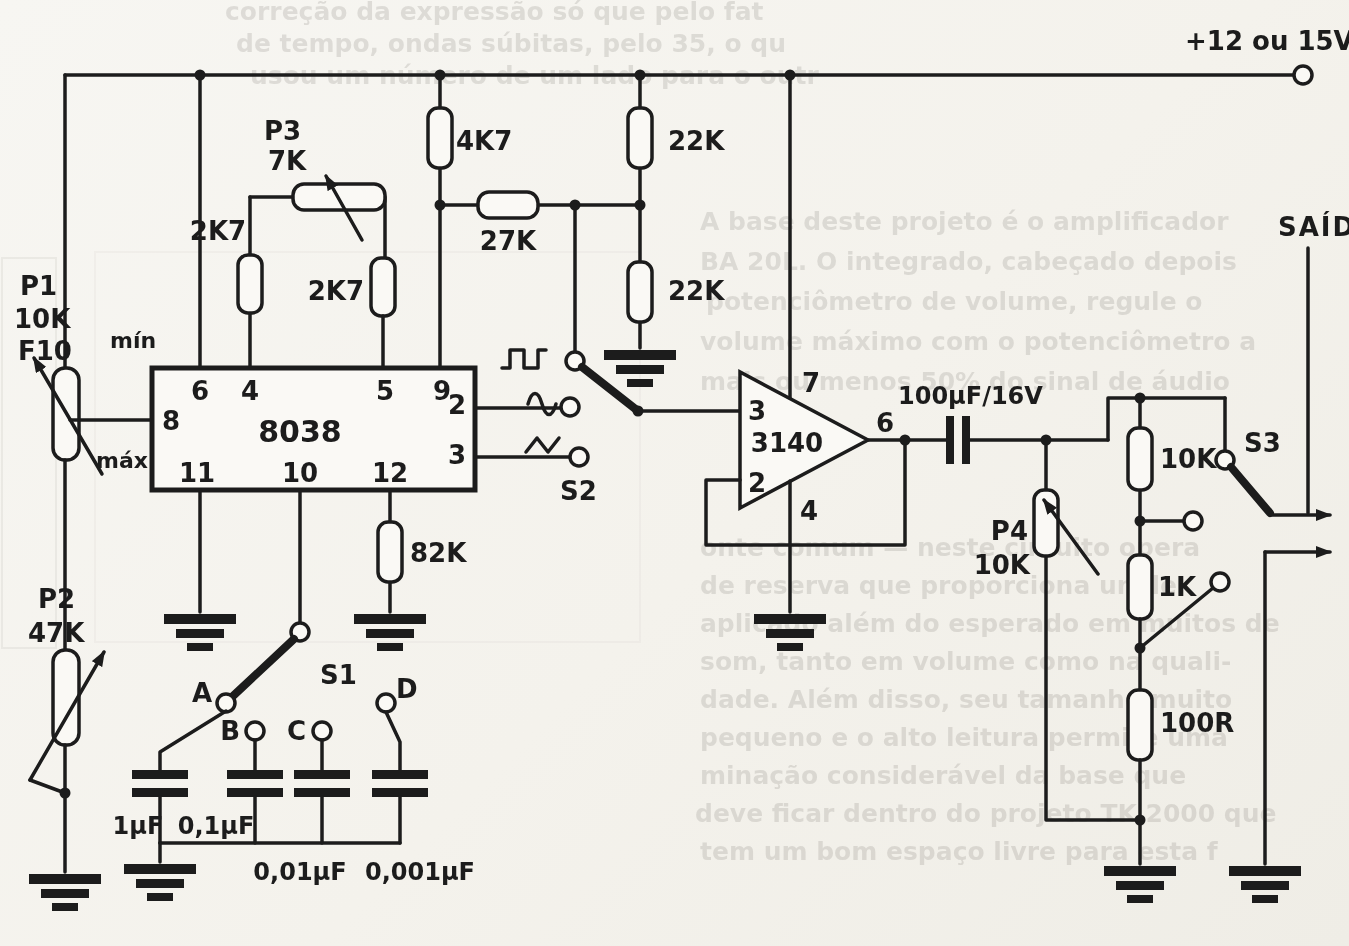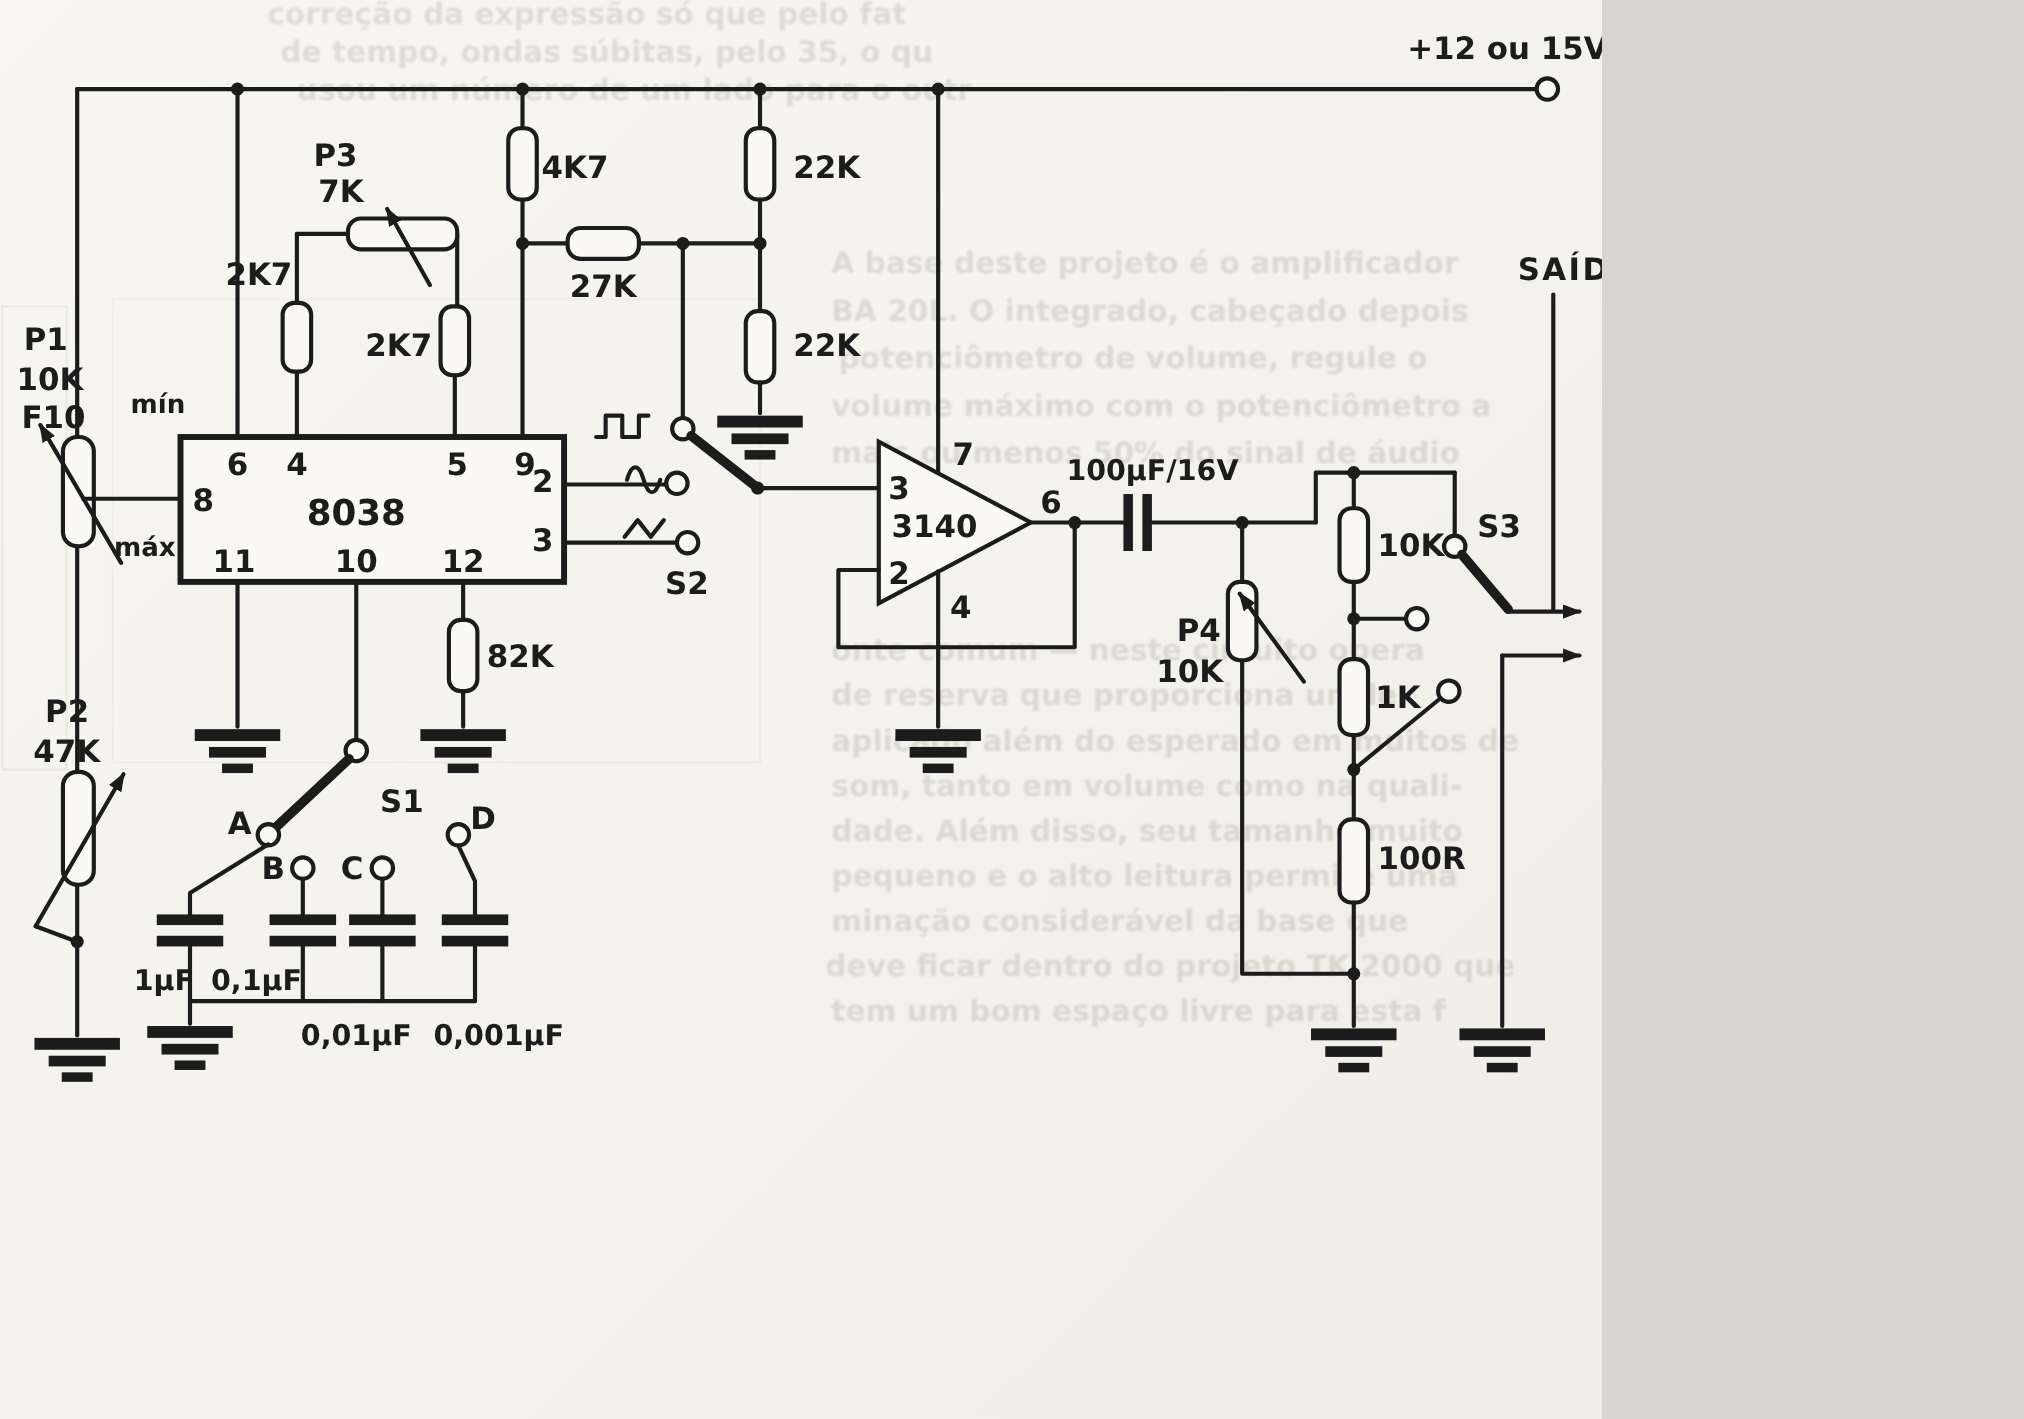--- a/index.html
+++ b/index.html
@@ -1,17 +1,17 @@
 <!DOCTYPE html>
 <html><head>
 <meta charset="utf-8">
 <style>
   html,body{margin:0;padding:0;background:#d8d5cf;}
   .stage{
-    position:relative;width:1068px;height:946px;overflow:hidden;
+    position:relative;width:1349px;height:946px;overflow:hidden;
     background:linear-gradient(135deg,#f7f6f2 0%,#f4f2ec 55%,#efede6 100%);
     font-family:"DejaVu Sans",sans-serif;
     text-align:right;
   }
   svg{position:absolute;inset:0;display:block;}
   svg text{font-family:"DejaVu Sans",sans-serif;font-weight:700;fill:#1c1c1c;}
   .w{stroke:#1c1c1c;stroke-width:3.5;fill:none;stroke-linecap:round;stroke-linejoin:round;}
   .comp{fill:#faf9f5;stroke:#1c1c1c;stroke-width:3.5;}
   .box{stroke-width:5;}
   .arm{stroke:#1c1c1c;stroke-width:8;stroke-linecap:round;}

